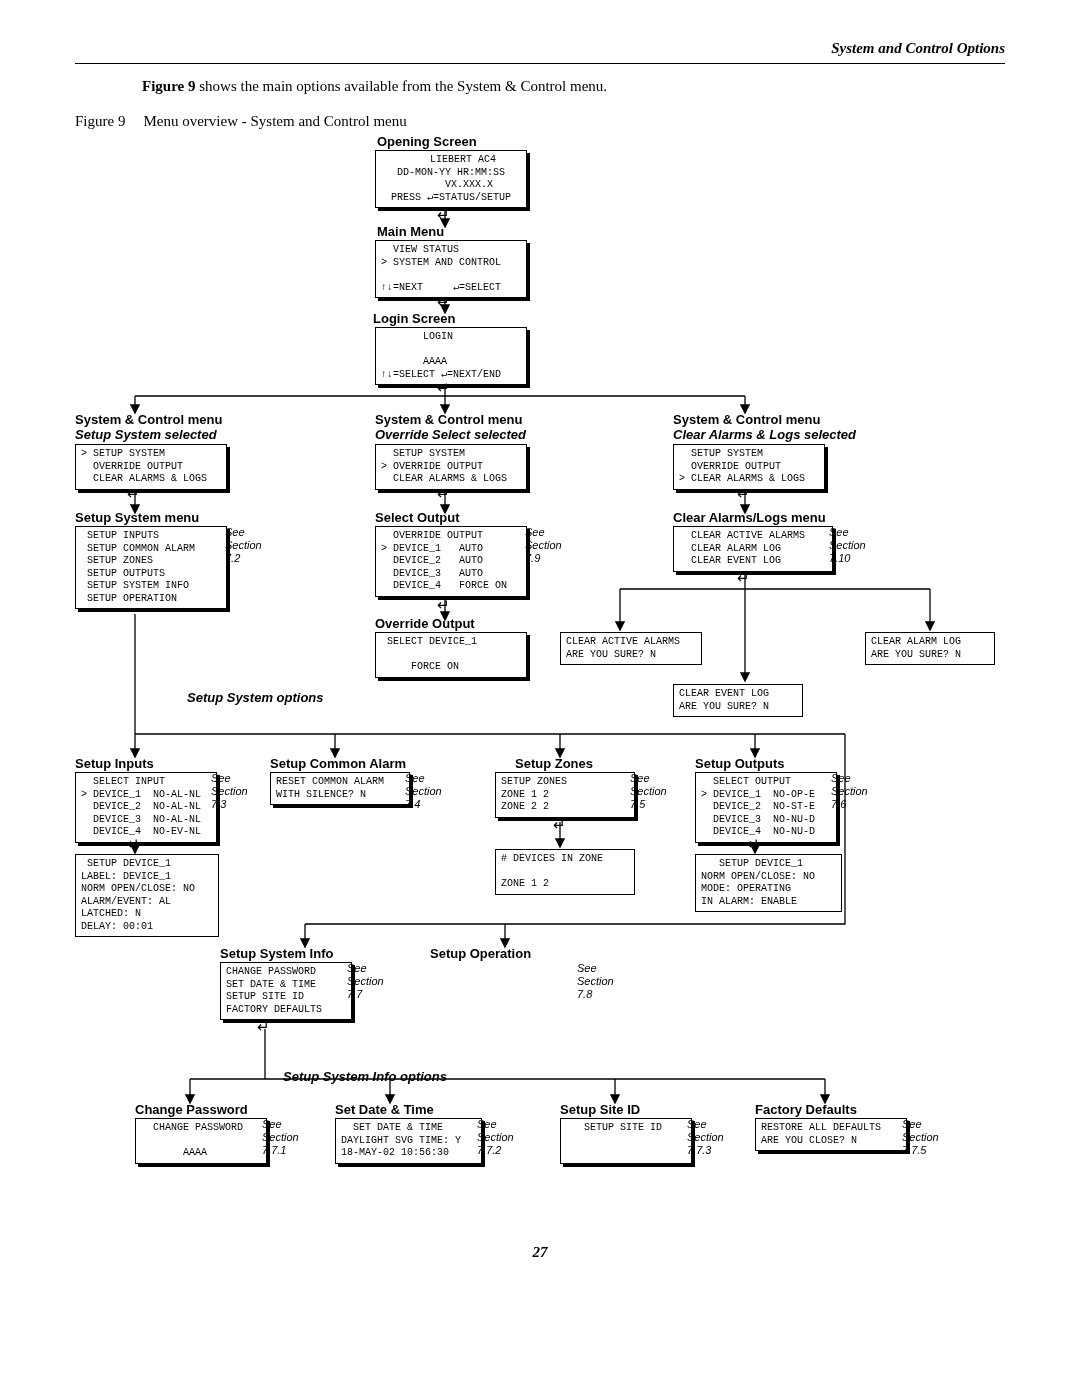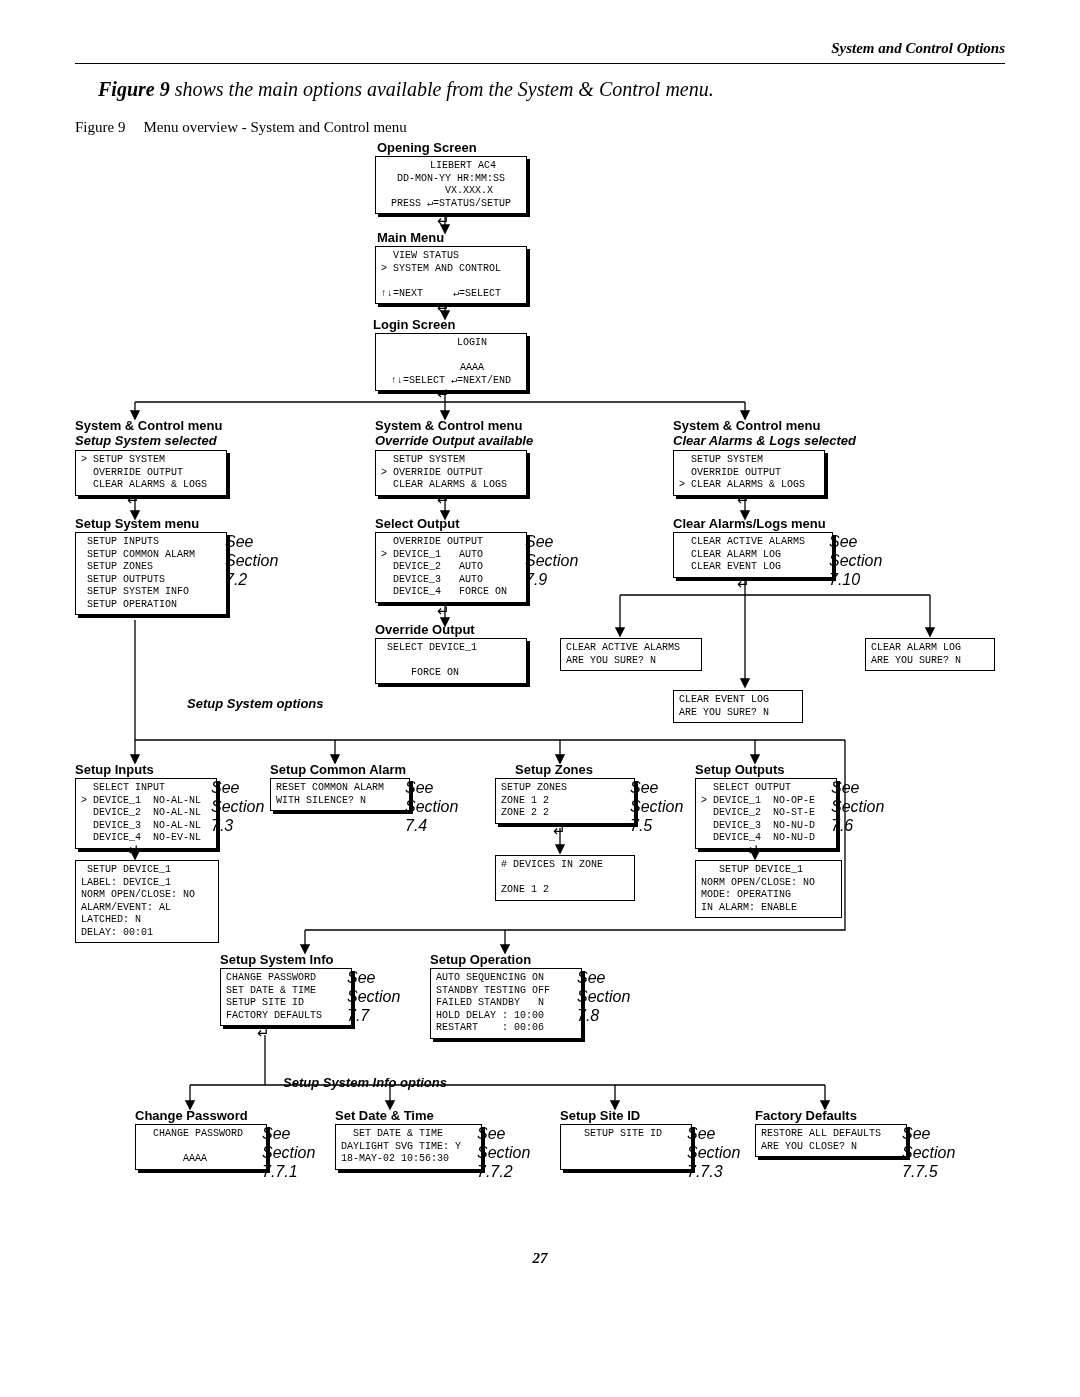--- a/index.html
+++ b/index.html
@@ -20,23 +20,22 @@
     font-weight: bold;
     font-size: 15px;
     margin-bottom: 6px;
   }
   .hr {
     border: none;
     border-top: 1.5px solid #000;
     margin: 0 0 14px 0;
   }
   .intro {
-    font-size: 20px;
-    margin: 0 0 18px 23px;
-    font-style: italic;
+    font-size: 15px;
+    margin: 0 0 18px 67px;
   }
   .figcap {
     font-weight: normal;
     font-size: 15px;
     margin-bottom: 4px;
   }
   .figcap .figno { margin-right: 18px; }
 
   .diagram {
     position: relative;
@@ -51,21 +50,21 @@
   }
   .sublabel {
     position: absolute;
     font-style: italic;
     font-weight: bold;
     font-size: 13px;
   }
   .see {
     position: absolute;
     font-style: italic;
-    font-size: 16px;
+    font-size: 11px;
     line-height: 1.2;
   }
   .box {
     position: absolute;
     border: 1.5px solid #000;
     background: #fff;
     box-shadow: 3px 3px 0 #000;
     font-family: "Courier New", monospace;
     font-size: 10px;
     line-height: 1.25;
@@ -181,35 +180,35 @@
     <div class="enter" style="left:362px; top:73px;">↵</div>
 
     <div class="label" style="left:302px; top:90px;">Main Menu</div>
     <div class="box" style="left:300px; top:106px; width:140px;">  VIEW STATUS
 &gt; SYSTEM AND CONTROL
 
 ↑↓=NEXT     ↵=SELECT</div>
     <div class="enter" style="left:362px; top:160px;">↵</div>
 
     <div class="label" style="left:298px; top:177px;">Login Screen</div>
-    <div class="box" style="left:300px; top:193px; width:140px; text-align:center;">       LOGIN
+    <div class="box" style="left:300px; top:193px; width:140px; ">       LOGIN
 
        AAAA
 ↑↓=SELECT ↵=NEXT/END</div>
     <div class="enter" style="left:362px; top:246px;">↵</div>
 
     <div class="label" style="left:0px; top:278px;">System &amp; Control menu</div>
     <div class="sublabel" style="left:0px; top:293px;">Setup System selected</div>
     <div class="box" style="left:0px; top:310px; width:140px;">&gt; SETUP SYSTEM
   OVERRIDE OUTPUT
   CLEAR ALARMS &amp; LOGS</div>
     <div class="enter" style="left:52px; top:352px;">↵</div>
 
     <div class="label" style="left:300px; top:278px;">System &amp; Control menu</div>
-    <div class="sublabel" style="left:300px; top:293px;">Override Output available</div>
+    <div class="sublabel" style="left:300px; top:293px;">Override Select selected</div>
     <div class="box" style="left:300px; top:310px; width:140px;">  SETUP SYSTEM
 &gt; OVERRIDE OUTPUT
   CLEAR ALARMS &amp; LOGS</div>
     <div class="enter" style="left:362px; top:352px;">↵</div>
 
     <div class="label" style="left:598px; top:278px;">System &amp; Control menu</div>
     <div class="sublabel" style="left:598px; top:293px;">Clear Alarms &amp; Logs selected</div>
     <div class="box" style="left:598px; top:310px; width:140px;">  SETUP SYSTEM
   OVERRIDE OUTPUT
 &gt; CLEAR ALARMS &amp; LOGS</div>
@@ -315,25 +314,20 @@
     <div class="box" style="left:145px; top:828px; width:120px;">CHANGE PASSWORD
 SET DATE &amp; TIME
 SETUP SITE ID
 FACTORY DEFAULTS</div>
     <div class="see" style="left:272px; top:828px; white-space:pre;">See
 Section
 7.7</div>
     <div class="enter" style="left:182px; top:885px;">↵</div>
 
     <div class="label" style="left:355px; top:812px;">Setup Operation</div>
-    <div class="box" style="left:355px; top:828px; width:140px;">AUTO SEQUENCING ON
-STANDBY TESTING OFF
-FAILED STANDBY   N
-HOLD DELAY : 10:00
-RESTART    : 00:06</div>
     <div class="see" style="left:502px; top:828px; white-space:pre;">See
 Section
 7.8</div>
 
     <div class="sublabel" style="left:208px; top:912px;margin-top:23px;">Setup System Info options</div>
 
     <div class="label" style="left:60px; top:968px;">Change Password</div>
     <div class="box" style="left:60px; top:984px; width:120px;">  CHANGE PASSWORD
 
        AAAA</div>

